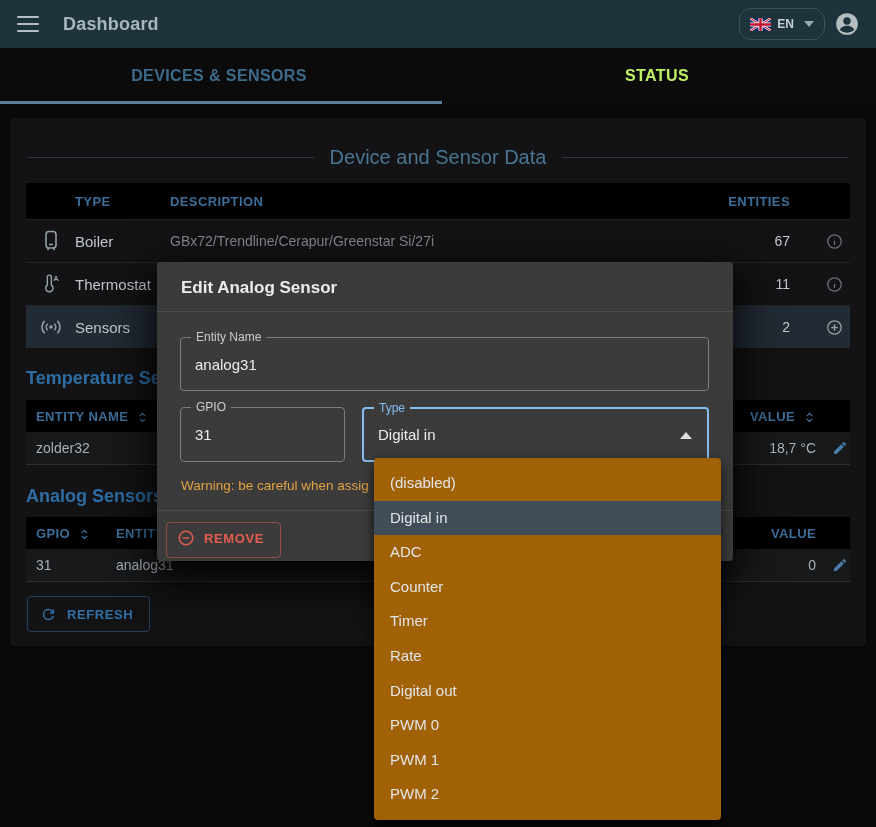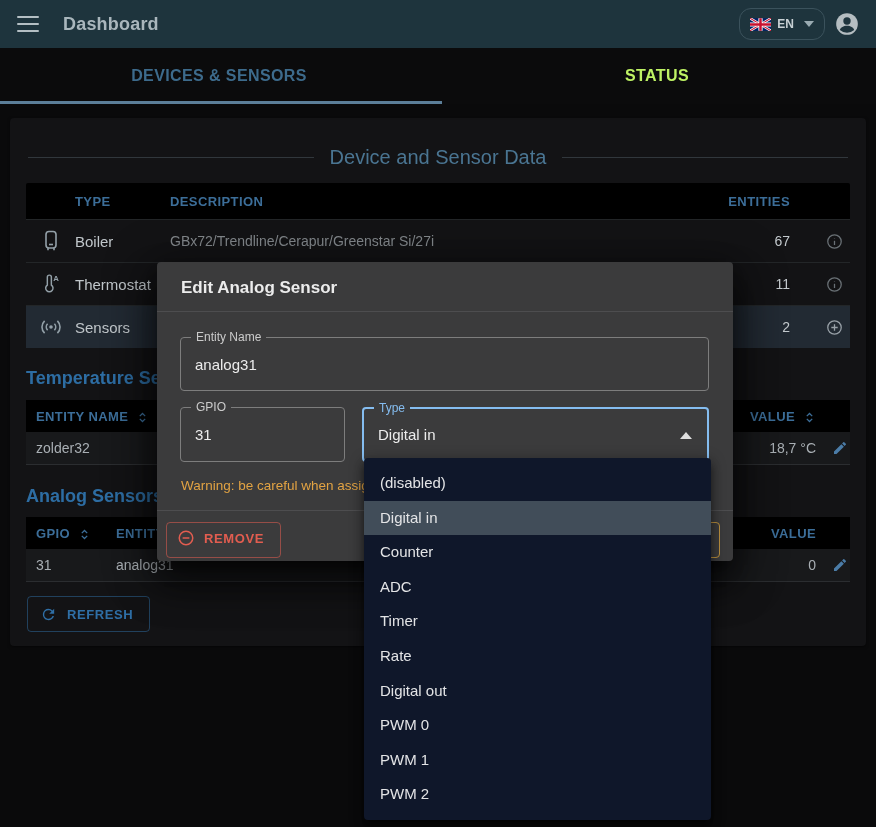--- a/index.html
+++ b/index.html
@@ -70,21 +70,21 @@
   .fieldset .flabel { position:absolute; top:-8px; left:10px; background:#3b3b3c; padding:0 5px; font-size:12px; color:#cbcbcb; }
   .fieldset .fvalue { position:absolute; left:14px; top:0; width:calc(100% - 40px); height:100%; background:transparent; border:none; outline:none; color:#ececec; font-size:15px; font-family:inherit; }
   .fieldset.focused { border:2px solid #85bdf0; }
   .fieldset.focused .flabel { color:#85bdf0; }
   .caret-up { position:absolute; right:15px; top:50%; margin-top:-3px; width:0; height:0; border-left:6px solid transparent; border-right:6px solid transparent; border-bottom:7px solid #dfdfdf; }
   .warning-text { position:absolute; left:24px; top:216px; width:540px; font-size:13.5px; color:#e2a343; white-space:nowrap; overflow:hidden; }
   .remove-btn { position:absolute; left:9px; top:260px; height:36px; padding:0 16px 4px 10px; display:flex; align-items:center; gap:9px; background:transparent; border:1px solid rgba(226,93,80,.55); border-radius:4px; color:#e25d50; font-size:13px; font-weight:bold; letter-spacing:.6px; cursor:pointer; font-family:inherit; }
   .save-btn { position:absolute; left:424px; top:260px; width:139px; height:36px; background:transparent; border:1px solid #b98f3e; border-radius:4px; cursor:pointer; }
 
   
-  .dropdown { position:absolute; left:364px; top:458px; width:347px; height:362px; background:#0f172a; border-radius:4px; z-index:20; padding:8px 0; box-shadow:0 5px 5px -3px rgba(0,0,0,.4), 0 8px 10px 1px rgba(0,0,0,.3), 0 3px 14px 2px rgba(0,0,0,.28); }
+  .dropdown { position:absolute; left:374px; top:458px; width:347px; height:362px; background:#a16207; border-radius:4px; z-index:20; padding:8px 0; box-shadow:0 5px 5px -3px rgba(0,0,0,.4), 0 8px 10px 1px rgba(0,0,0,.3), 0 3px 14px 2px rgba(0,0,0,.28); }
   .dd-item { height:34.6px; line-height:34.6px; padding-left:16px; font-size:15px; color:#e3e4e6; cursor:pointer; }
   .dd-item.selected { background:#414d59; }
 
   svg { display:block; }
 </style>
 </head>
 <body>
 
 <div id="screen">
 
@@ -293,22 +293,22 @@
       </span>
       <span>REMOVE</span>
     </button>
 
     <button class="save-btn"></button>
   </div>
 
   <div class="dropdown">
     <div class="dd-item">(disabled)</div>
     <div class="dd-item selected">Digital in</div>
+    <div class="dd-item">ADC</div>
     <div class="dd-item">Counter</div>
-    <div class="dd-item">ADC</div>
     <div class="dd-item">Timer</div>
     <div class="dd-item">Rate</div>
     <div class="dd-item">Digital out</div>
     <div class="dd-item">PWM 0</div>
     <div class="dd-item">PWM 1</div>
     <div class="dd-item">PWM 2</div>
   </div>
 
 </div>
 

